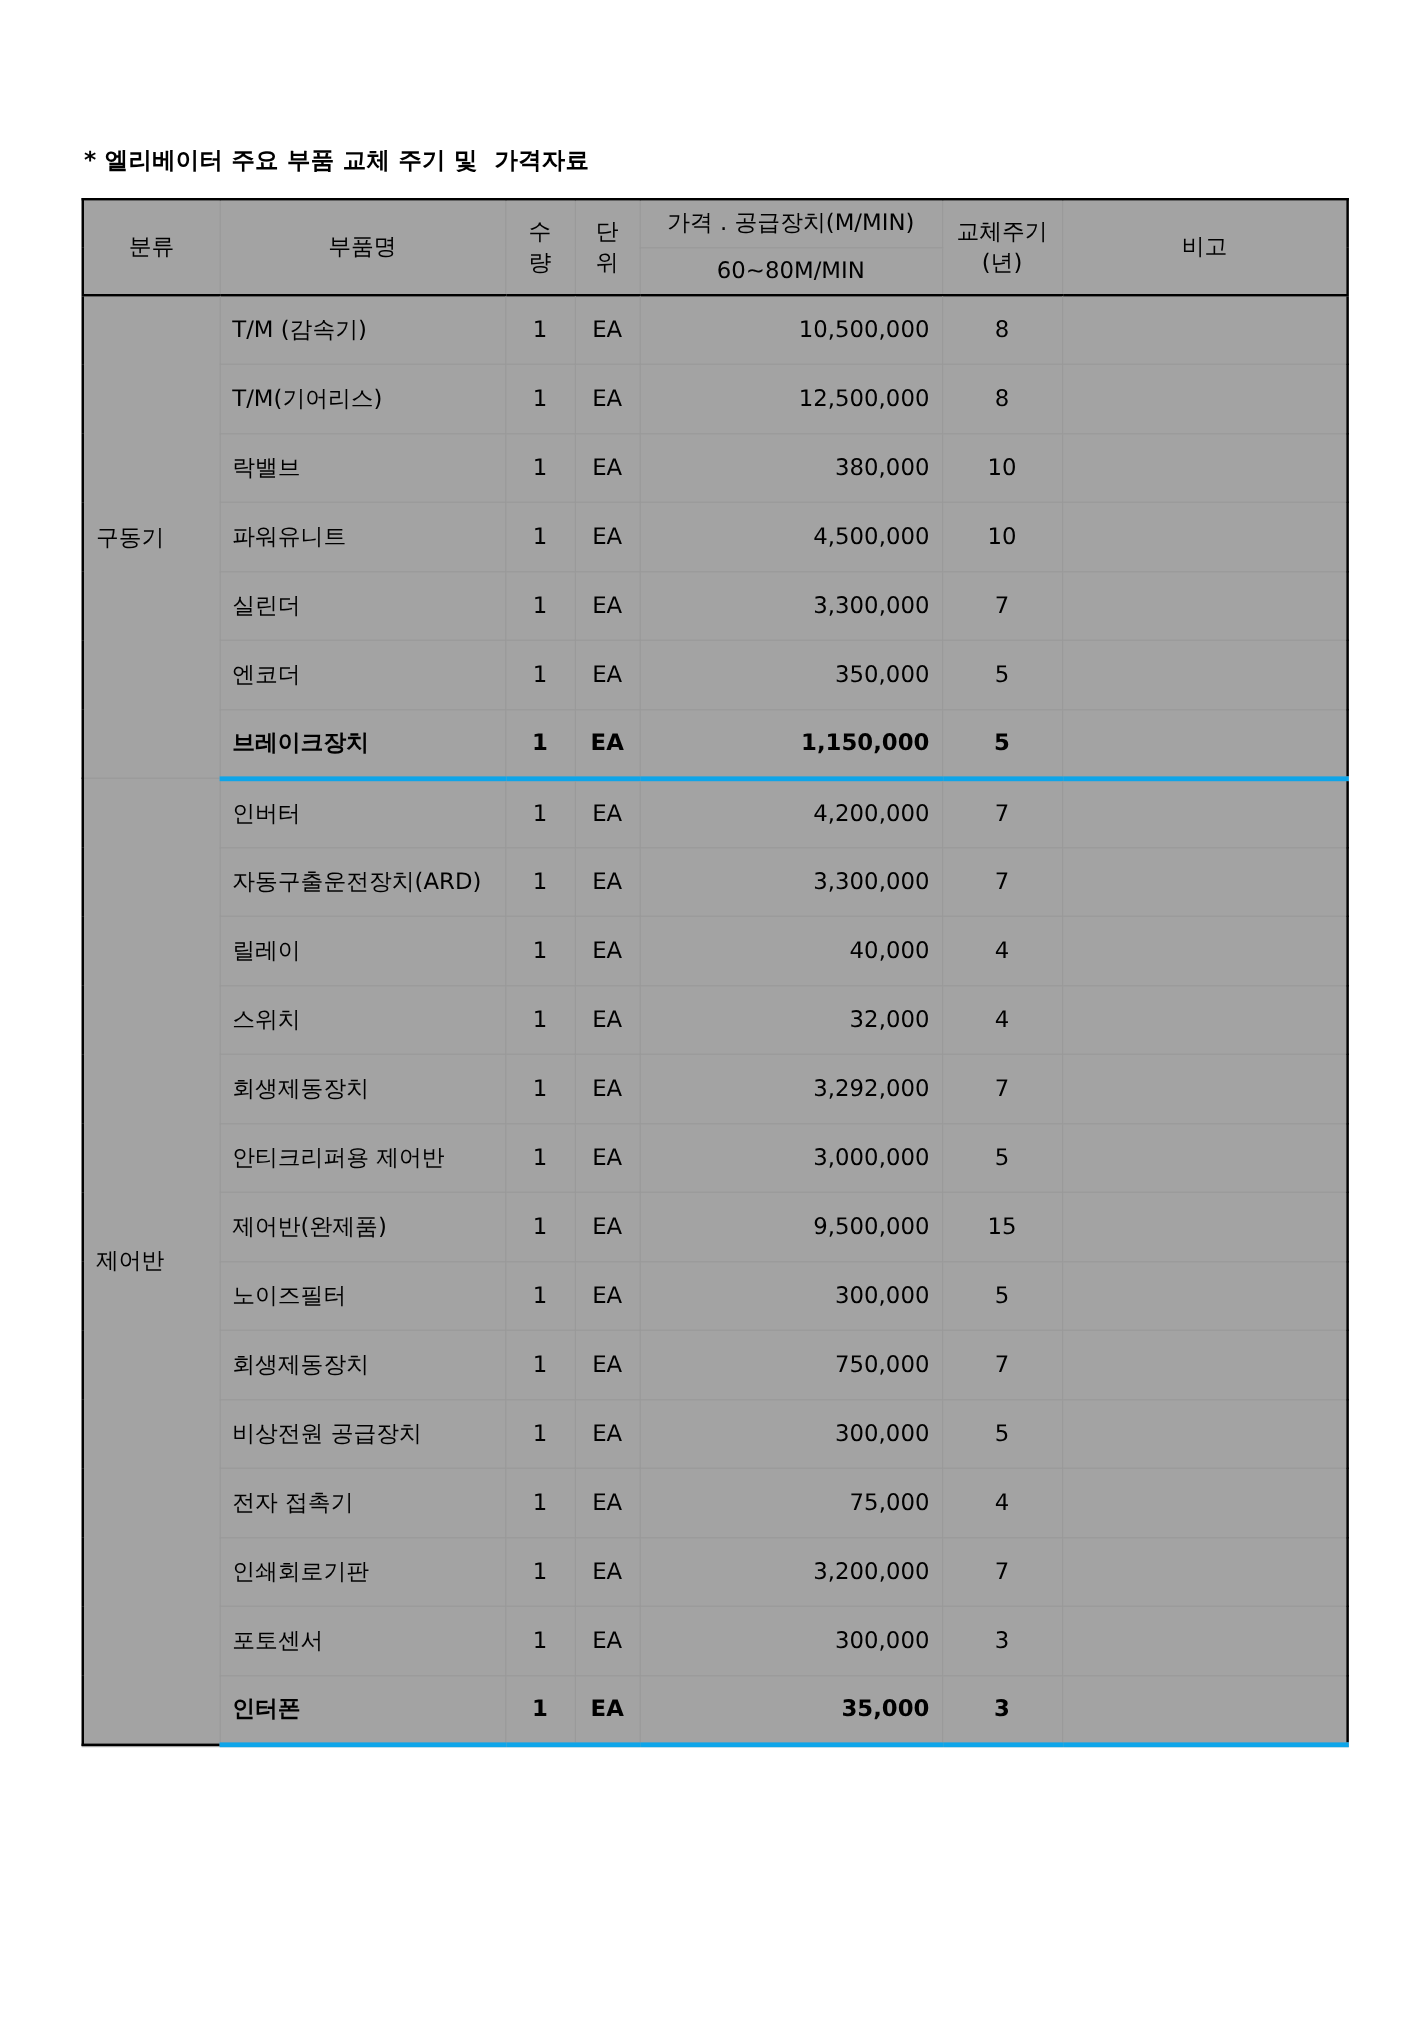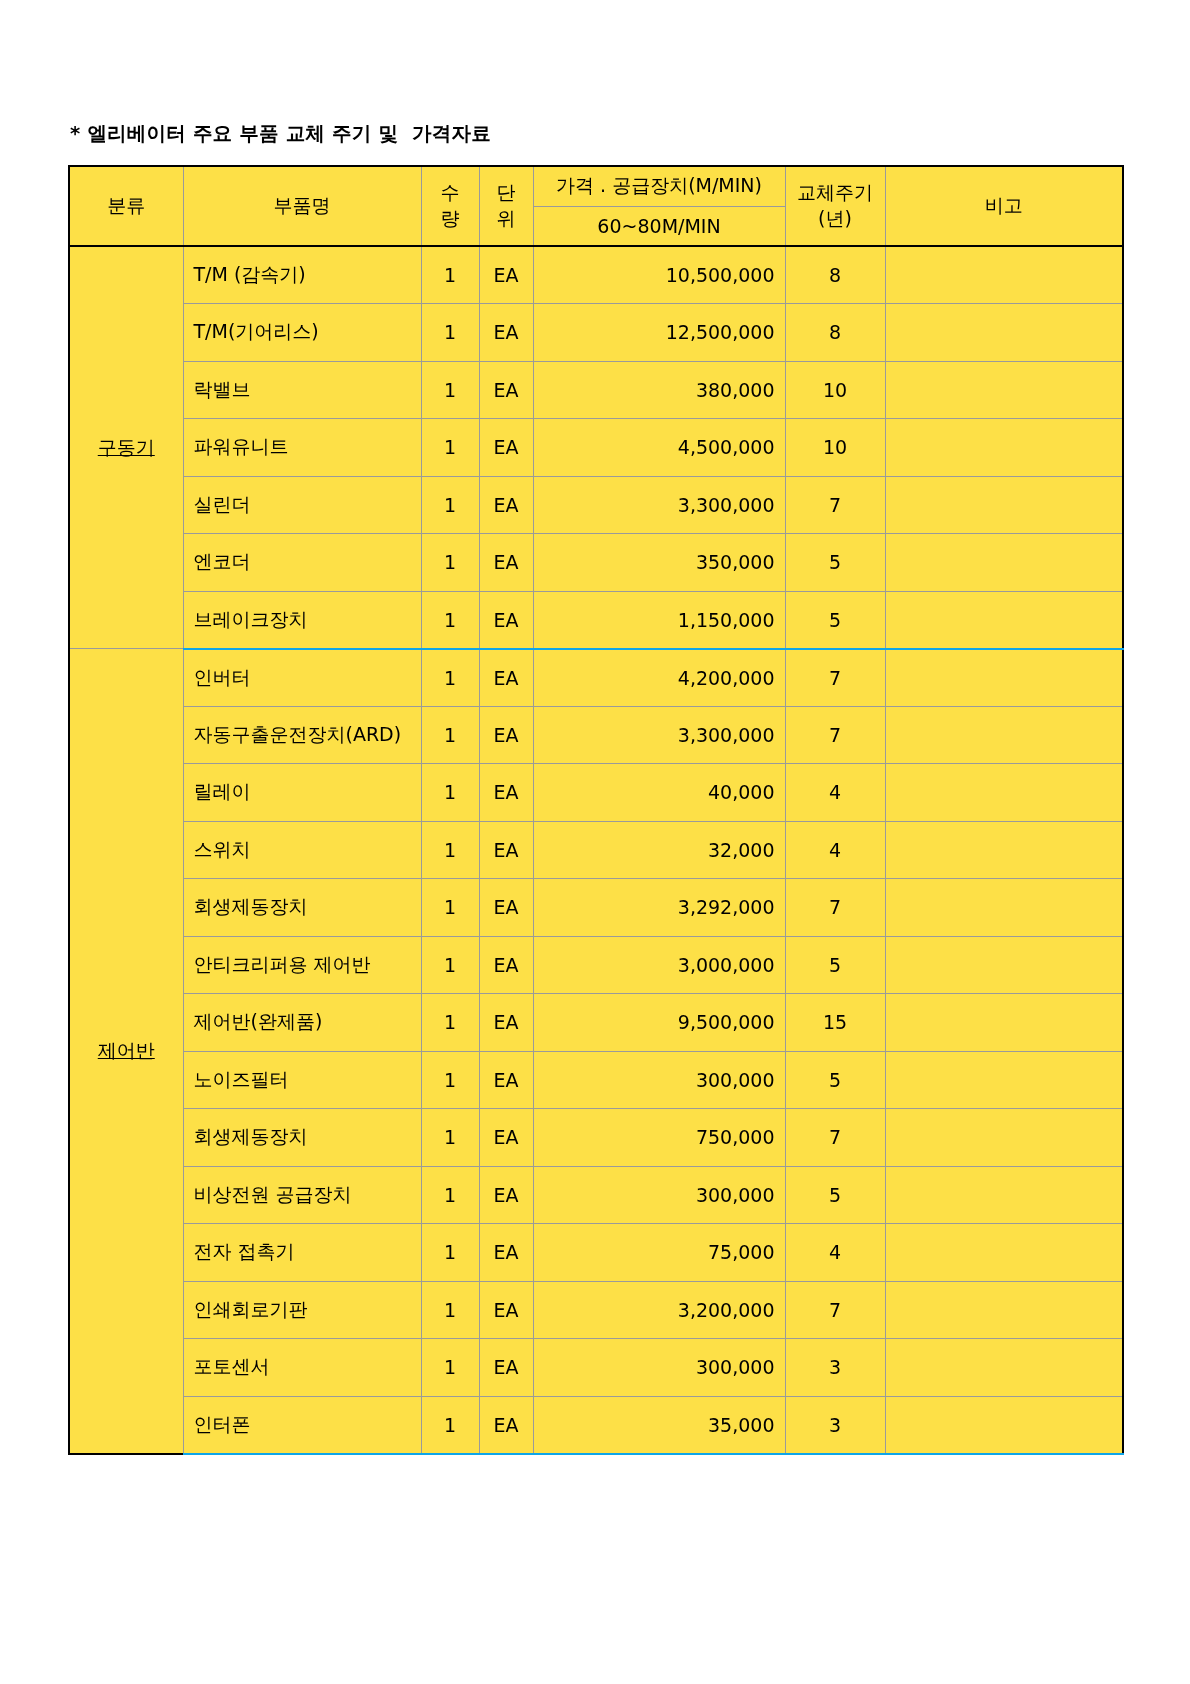--- a/index.html
+++ b/index.html
@@ -26,21 +26,21 @@
     font-size: 19.5px;
     font-weight: bold;
     letter-spacing: 0.2px;
     margin: 0 0 18px 2px;
     white-space: pre;
   }
   table.parts {
     border-collapse: collapse;
     table-layout: fixed;
     width: 1054px;
-    background: #fde047;
+    background: #a3a3a3;
   }
   table.parts col.c-cat   { width: 114px; }
   table.parts col.c-name  { width: 238px; }
   table.parts col.c-qty   { width: 58px;  }
   table.parts col.c-unit  { width: 54px;  }
   table.parts col.c-price { width: 252px; }
   table.parts col.c-cycle { width: 100px; }
   table.parts col.c-note  { width: 238px; }
 
   table.parts th,
@@ -65,36 +65,35 @@
   }
   th.hdr.tall { height: 80px; }
   th.price-group { border-bottom: 1px solid #000; }
   th.price-sub  { border-top: 1px solid #000; }
   tr.header-row th { border-top: none; }
   tr.header-row-2 th { border-bottom: 2px solid #000; }
   tr.header-row th.tall { border-bottom: 2px solid #000; }
   th.price-sub { border-bottom: 2px solid #000; }
 
   td.cat {
-    text-align: center;
+    text-align: left;
     vertical-align: middle;
     font-size: 19px;
     border-right: 1px solid #000;
     border-left: none;
-    text-decoration: underline;
   }
   td.name  { text-align: left;   }
   td.qty   { text-align: center; }
   td.unit  { text-align: center; }
   td.price { text-align: right; padding-right: 14px; border-left: 1px solid #000; }
   td.cycle { text-align: center; border-left: 1px solid #000; border-right: 1px solid #000; }
   td.note  { text-align: center; }
 
   tbody tr td { height: 57.5px; }
-  tbody tr.group-last td { border-bottom: 2px solid #0ea5e9; }
+  tbody tr.group-last td { border-bottom: 4px solid #0ea5e9; font-weight: bold; }
   tbody tr.group-first td { border-top: 1px solid #ef4444; }
 
   td.name, td.qty, td.unit { border-color: #9a9a9a; }
 </style>
 </head>
 <body>
 
 <div class="page">
 
   <div class="doc-title">* 엘리베이터 주요 부품 교체 주기 및  가격자료</div>

